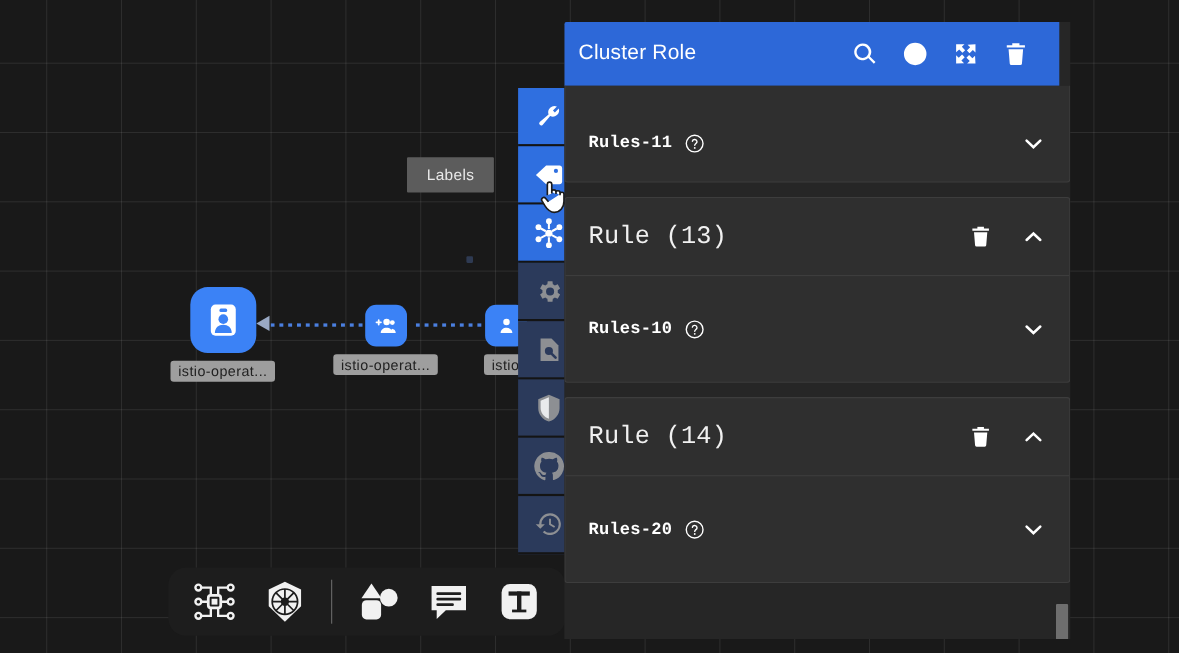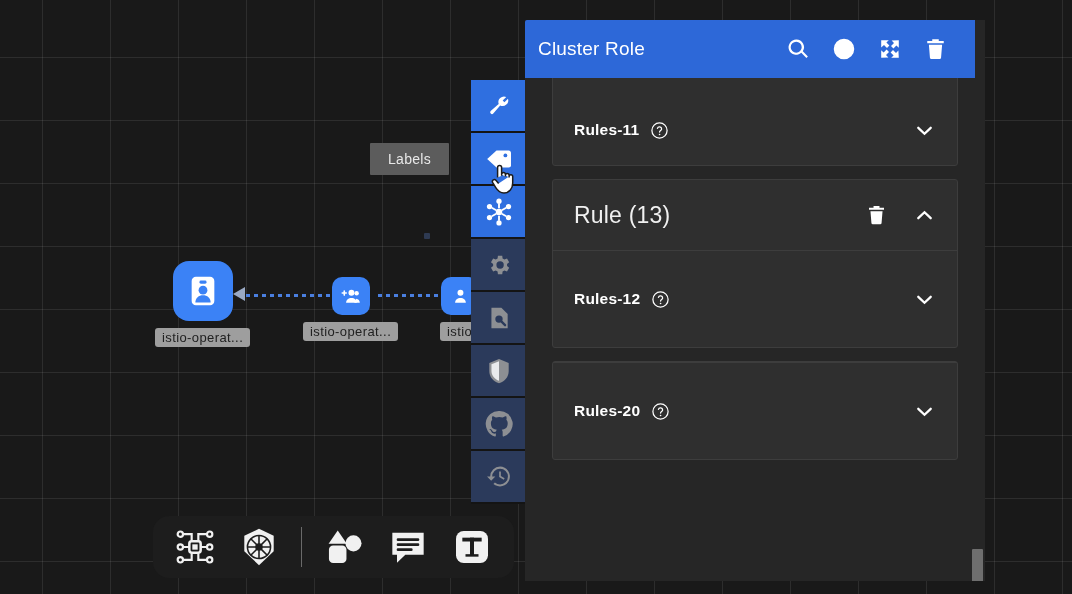--- a/index.html
+++ b/index.html
@@ -104,21 +104,21 @@
     display:flex; align-items:center;
     padding:0 14px; gap:8px;
     z-index:5;
   }
   .bt-btn{ width:56px; height:56px; display:flex; align-items:center; justify-content:center; }
   .bt-btn svg{ display:block; fill:#f1f1f1; }
   .bt-sep{ width:1px; height:40px; background:#6a6a6a; margin:0 6px; }
 
   
   #panel{
-    position:absolute; left:525px; top:20px;
+    position:absolute; left:513px; top:20px;
     width:460px; height:561px;
     background:#262626;
     overflow:hidden;
     z-index:7;
     border-top-left-radius:2px;
   }
   #panel-header{
     height:58px; background:#2d68d8;
     display:flex; align-items:center;
     padding:0 16px 0 13px;
@@ -127,22 +127,23 @@
   #panel-title{
     color:#fff; font-size:19px; letter-spacing:.2px;
     flex:1;
   }
   .hdr-actions{ display:flex; align-items:center; gap:22px; margin-right:12px;}
   .hdr-btn svg{ display:block; fill:#fff; }
 
   #panel-body{
     position:relative;
     height:503px;
-    padding:0 27px;
+    padding:0 0;
     overflow:hidden;
+    font-family:Liberation Mono, monospace;
   }
 
   .card{
     background:#2f2f2f;
     border:1px solid #3d3d3d;
     border-radius:3px;
     margin-bottom:13px;
   }
   .card-row{
     display:flex; align-items:center;
@@ -416,38 +417,52 @@
             <path d="M5.1 7.6h13.8l-1.1 13.4a1.6 1.6 0 01-1.6 1.5H7.8a1.6 1.6 0 01-1.6-1.5z"></path>
           </svg>
         </span>
         <span class="icon-btn chev">
           <svg width="23" height="23" viewBox="0 0 24 24">
               <path d="M5.5 14.8L12 8.6l6.5 6.2"></path>
             </svg>
         </span>
       </div>
       <div class="card-row row-divider" style="min-height:97px">
-        <span class="rules-title">Rules-12</span>
+        <span class="rules-title">Rules-10</span>
         <span class="icon-btn help-icon">
           <svg width="19" height="19" viewBox="0 0 24 24">
             <circle cx="12" cy="12" r="9.6"></circle>
             <path d="M9.4 9.3a2.7 2.7 0 015.3.7c0 1.8-2.6 2.2-2.6 4" stroke-linecap="round"></path>
             <circle cx="12.1" cy="17" r="1.05" fill="#fff" stroke="none"></circle>
           </svg>
         </span>
         <span class="spacer"></span>
         <span class="icon-btn chev">
           <svg width="23" height="23" viewBox="0 0 24 24">
               <path d="M5.5 9.2L12 15.4l6.5-6.2"></path>
             </svg>
         </span>
       </div>
     </div>
 
     <div class="card">
+      <div class="card-row">
+        <span class="rule-title">Rule (14)</span>
+        <span class="icon-btn trash-btn">
+          <svg width="21" height="22" viewBox="0 0 24 24">
+            <path d="M8.6 1.8h6.8v1.9h5.2v2.2H3.4V3.7h5.2z"></path>
+            <path d="M5.1 7.6h13.8l-1.1 13.4a1.6 1.6 0 01-1.6 1.5H7.8a1.6 1.6 0 01-1.6-1.5z"></path>
+          </svg>
+        </span>
+        <span class="icon-btn chev">
+          <svg width="23" height="23" viewBox="0 0 24 24">
+              <path d="M5.5 14.8L12 8.6l6.5 6.2"></path>
+            </svg>
+        </span>
+      </div>
       <div class="card-row row-divider" style="min-height:97px">
         <span class="rules-title">Rules-20</span>
         <span class="icon-btn help-icon">
           <svg width="19" height="19" viewBox="0 0 24 24">
             <circle cx="12" cy="12" r="9.6"></circle>
             <path d="M9.4 9.3a2.7 2.7 0 015.3.7c0 1.8-2.6 2.2-2.6 4" stroke-linecap="round"></path>
             <circle cx="12.1" cy="17" r="1.05" fill="#fff" stroke="none"></circle>
           </svg>
         </span>
         <span class="spacer"></span>

